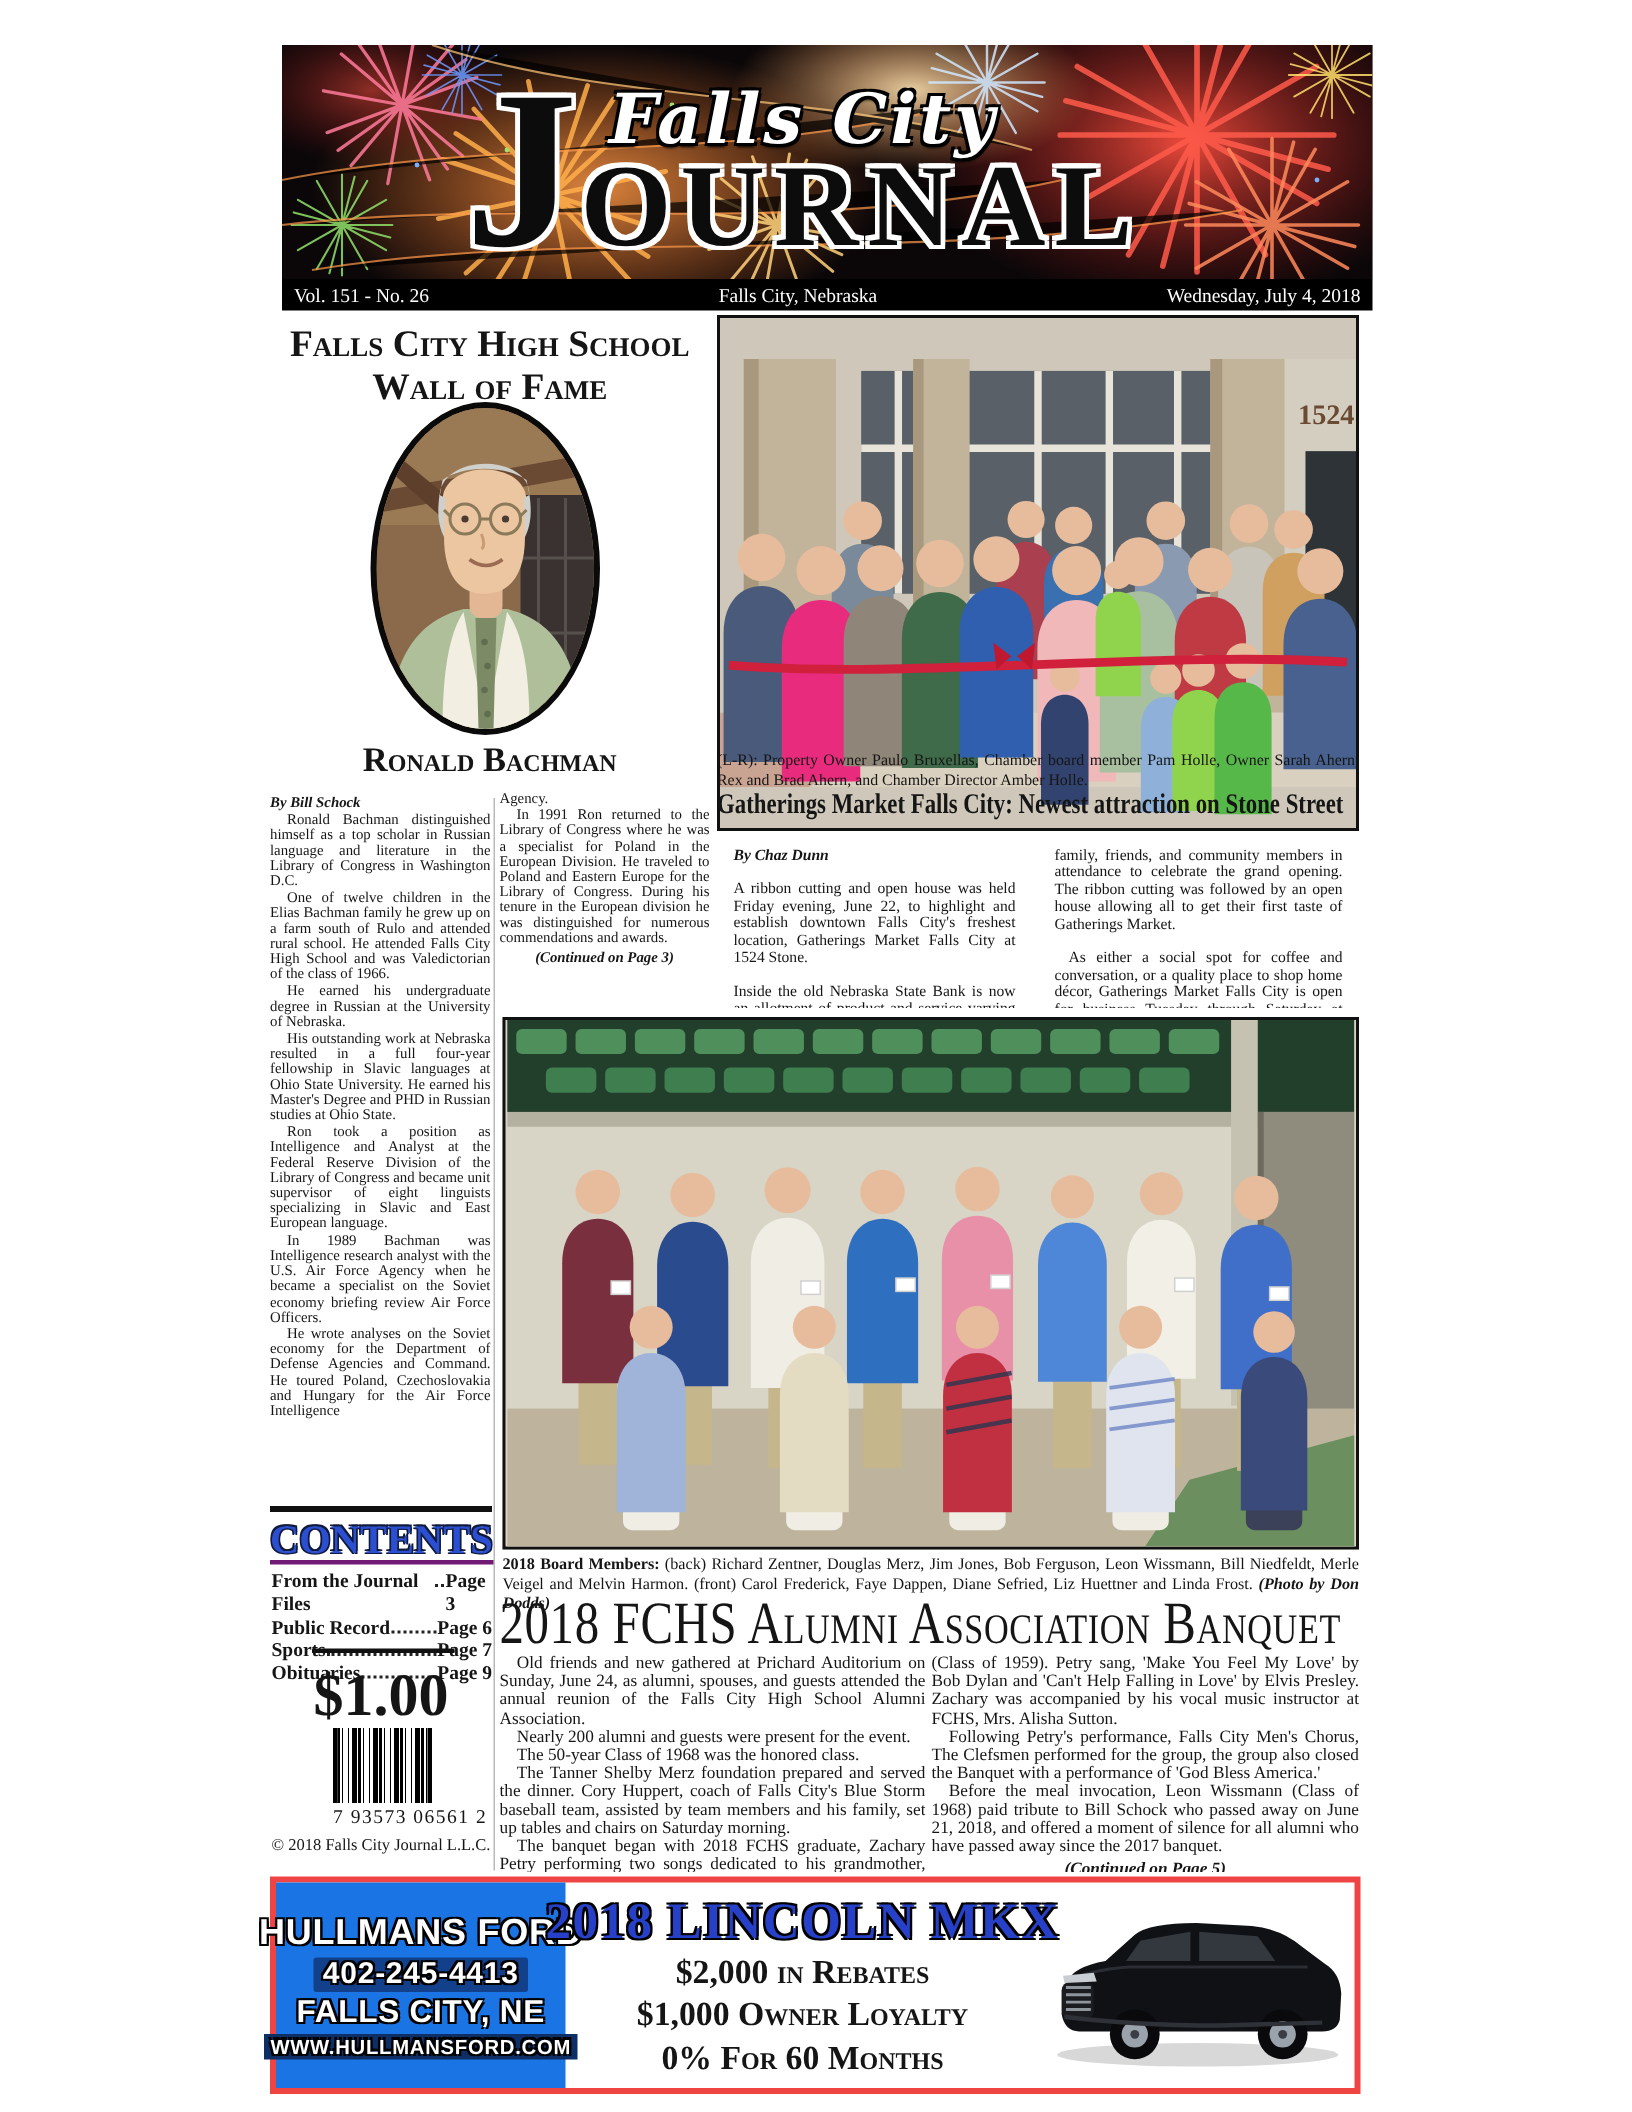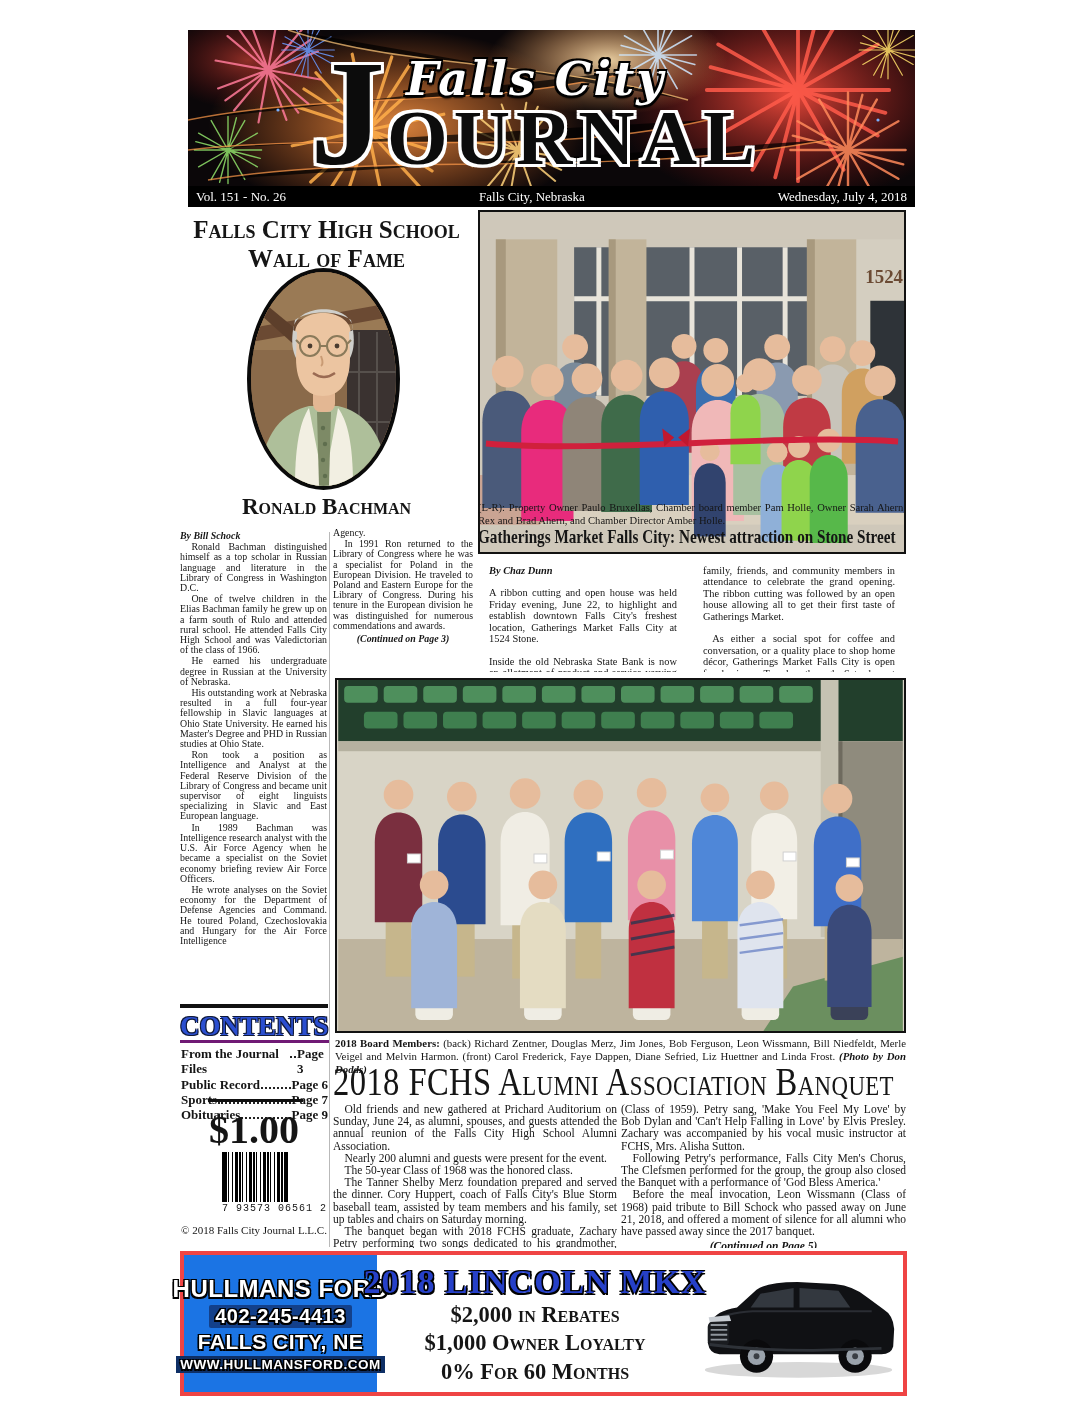--- a/index.html
+++ b/index.html
@@ -66,21 +66,21 @@
   .contents-items .ci-row { display: flex; align-items: baseline; line-height: 1.18; }
   .ci-dots { flex: 1; border-bottom: 2px dotted #222; margin: 0 1px 3px 1px; min-width: 6px; }
   .contents-div { left: 208px; top: 1099px; width: 95px; height: 3px; background: #111; }
   .price { left: 180px; top: 1106px; width: 148px; text-align: center; font-size: 40px; font-weight: 700; }
   .barcode-wrap { left: 222px; top: 1152px; width: 66px; height: 62px; text-align: center; }
   .barcode {
     width: 66px; height: 50px; margin: 0 auto;
     background: repeating-linear-gradient(90deg,#000 0 2px,#fff 2px 3px,#000 3px 4px,#fff 4px 7px,#000 7px 8px,#fff 8px 10px,#000 10px 13px,#fff 13px 14px);
     border-left: 3px solid #000; border-right: 3px solid #000;
   }
-  .barcode-digits { font-family: Liberation Mono, monospace; font-size: 10px; letter-spacing: 1px; margin-top: 1px; white-space: nowrap; }
+  .barcode-digits { font-family: Liberation Serif, serif; font-size: 13px; letter-spacing: 1px; margin-top: 1px; white-space: nowrap; }
   .copyright { left: 180px; top: 1224px; width: 148px; text-align: center; font-size: 11px; }
 
   
   .ribbon-photo { left: 478px; top: 210px; width: 428px; height: 344px; border: 2px solid #111; background: #cfc8ba; }
   .ribbon-photo svg, .board-photo svg { width: 100%; height: 100%; display: block; }
   .photo-caption { font-size: 10.6px; line-height: 1.18; text-align: justify; }
   .ribbon-caption { left: 478px; top: 502px; width: 428px; }
   .gath-headline {
     left: 478px; top: 526px; width: 428px; font-size: 19px; font-weight: 700;
     white-space: nowrap; transform: scaleX(0.80); transform-origin: left;

